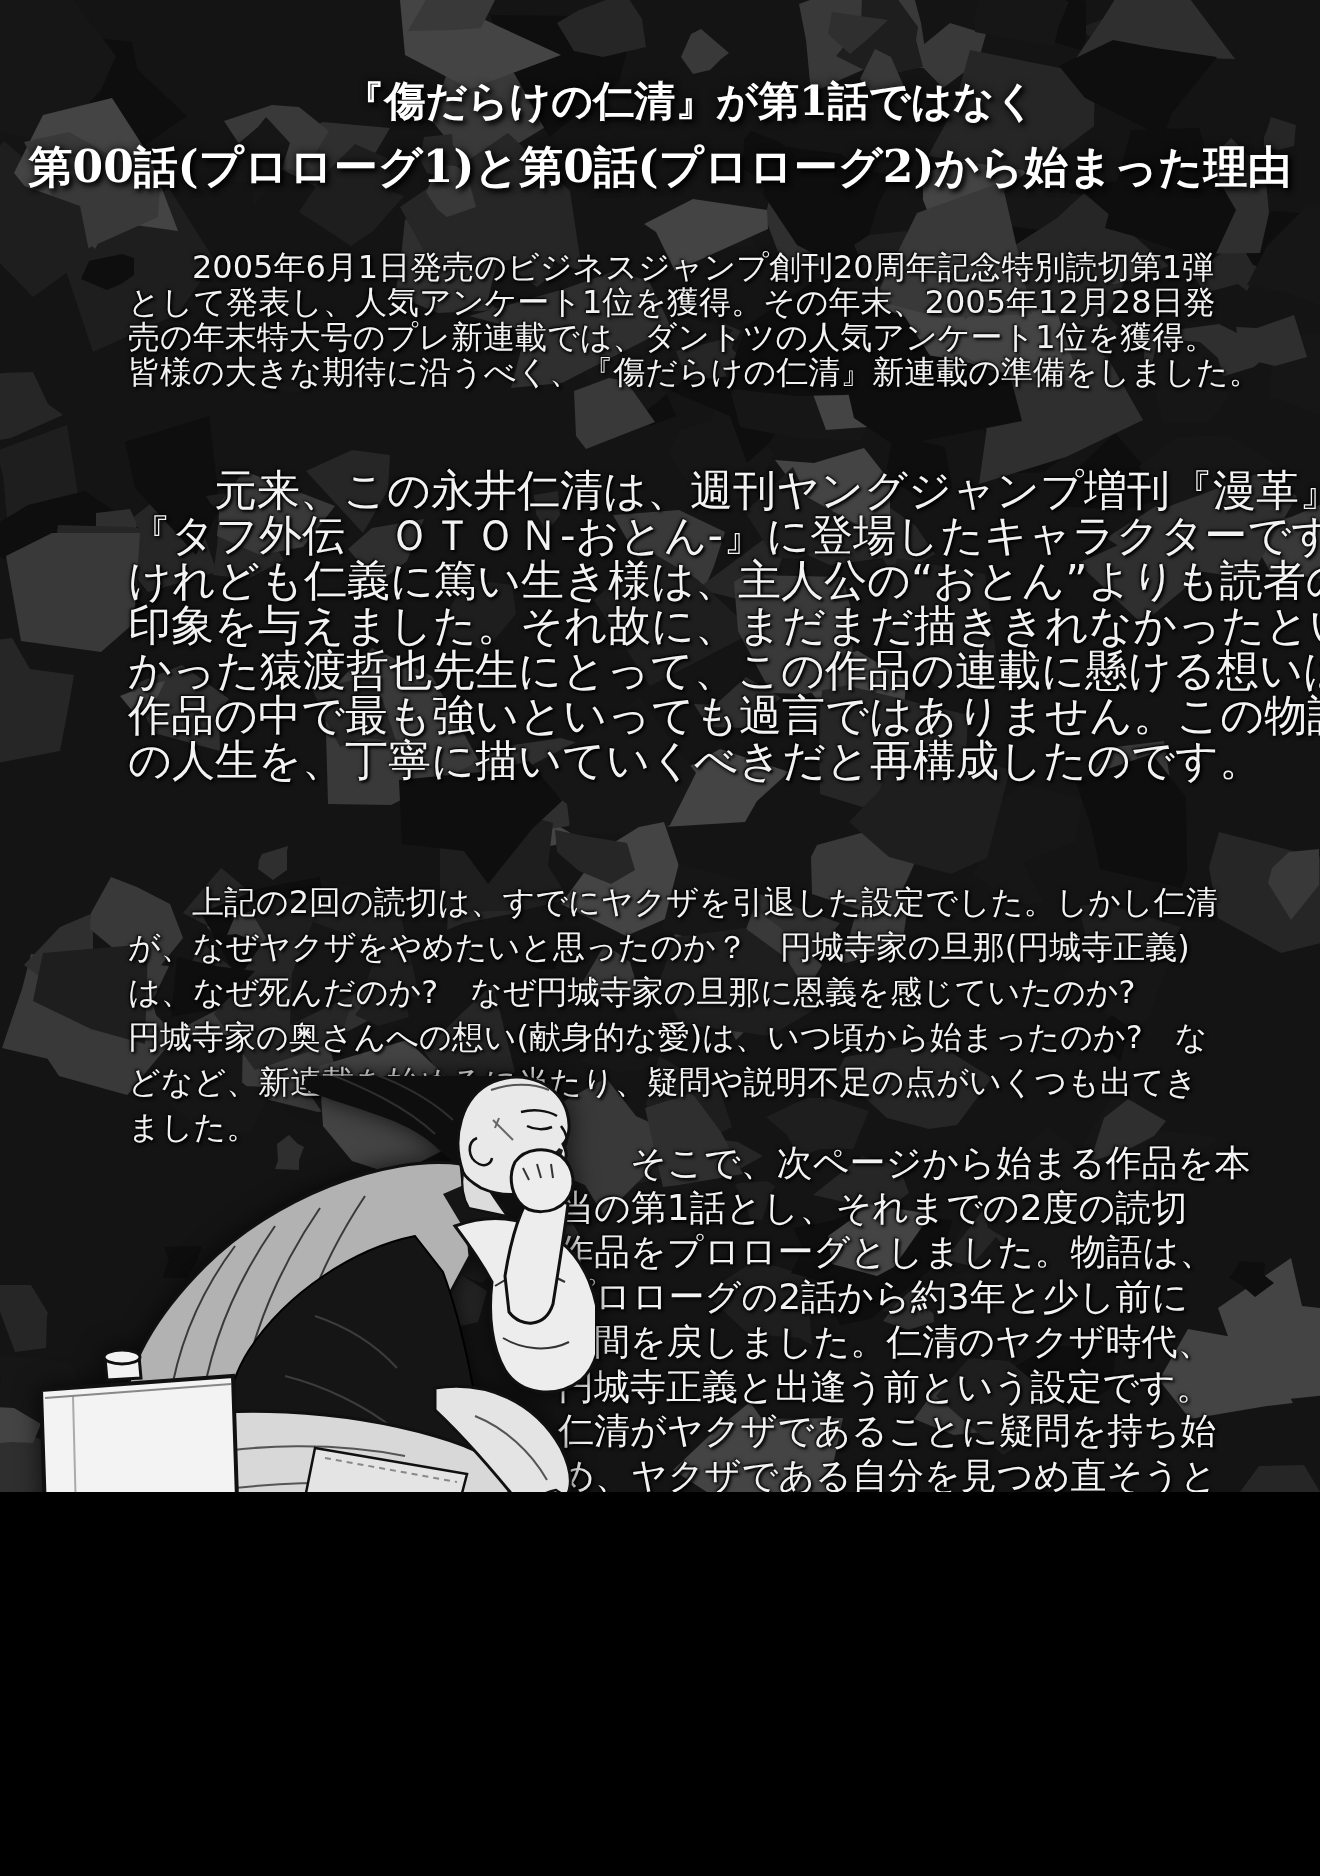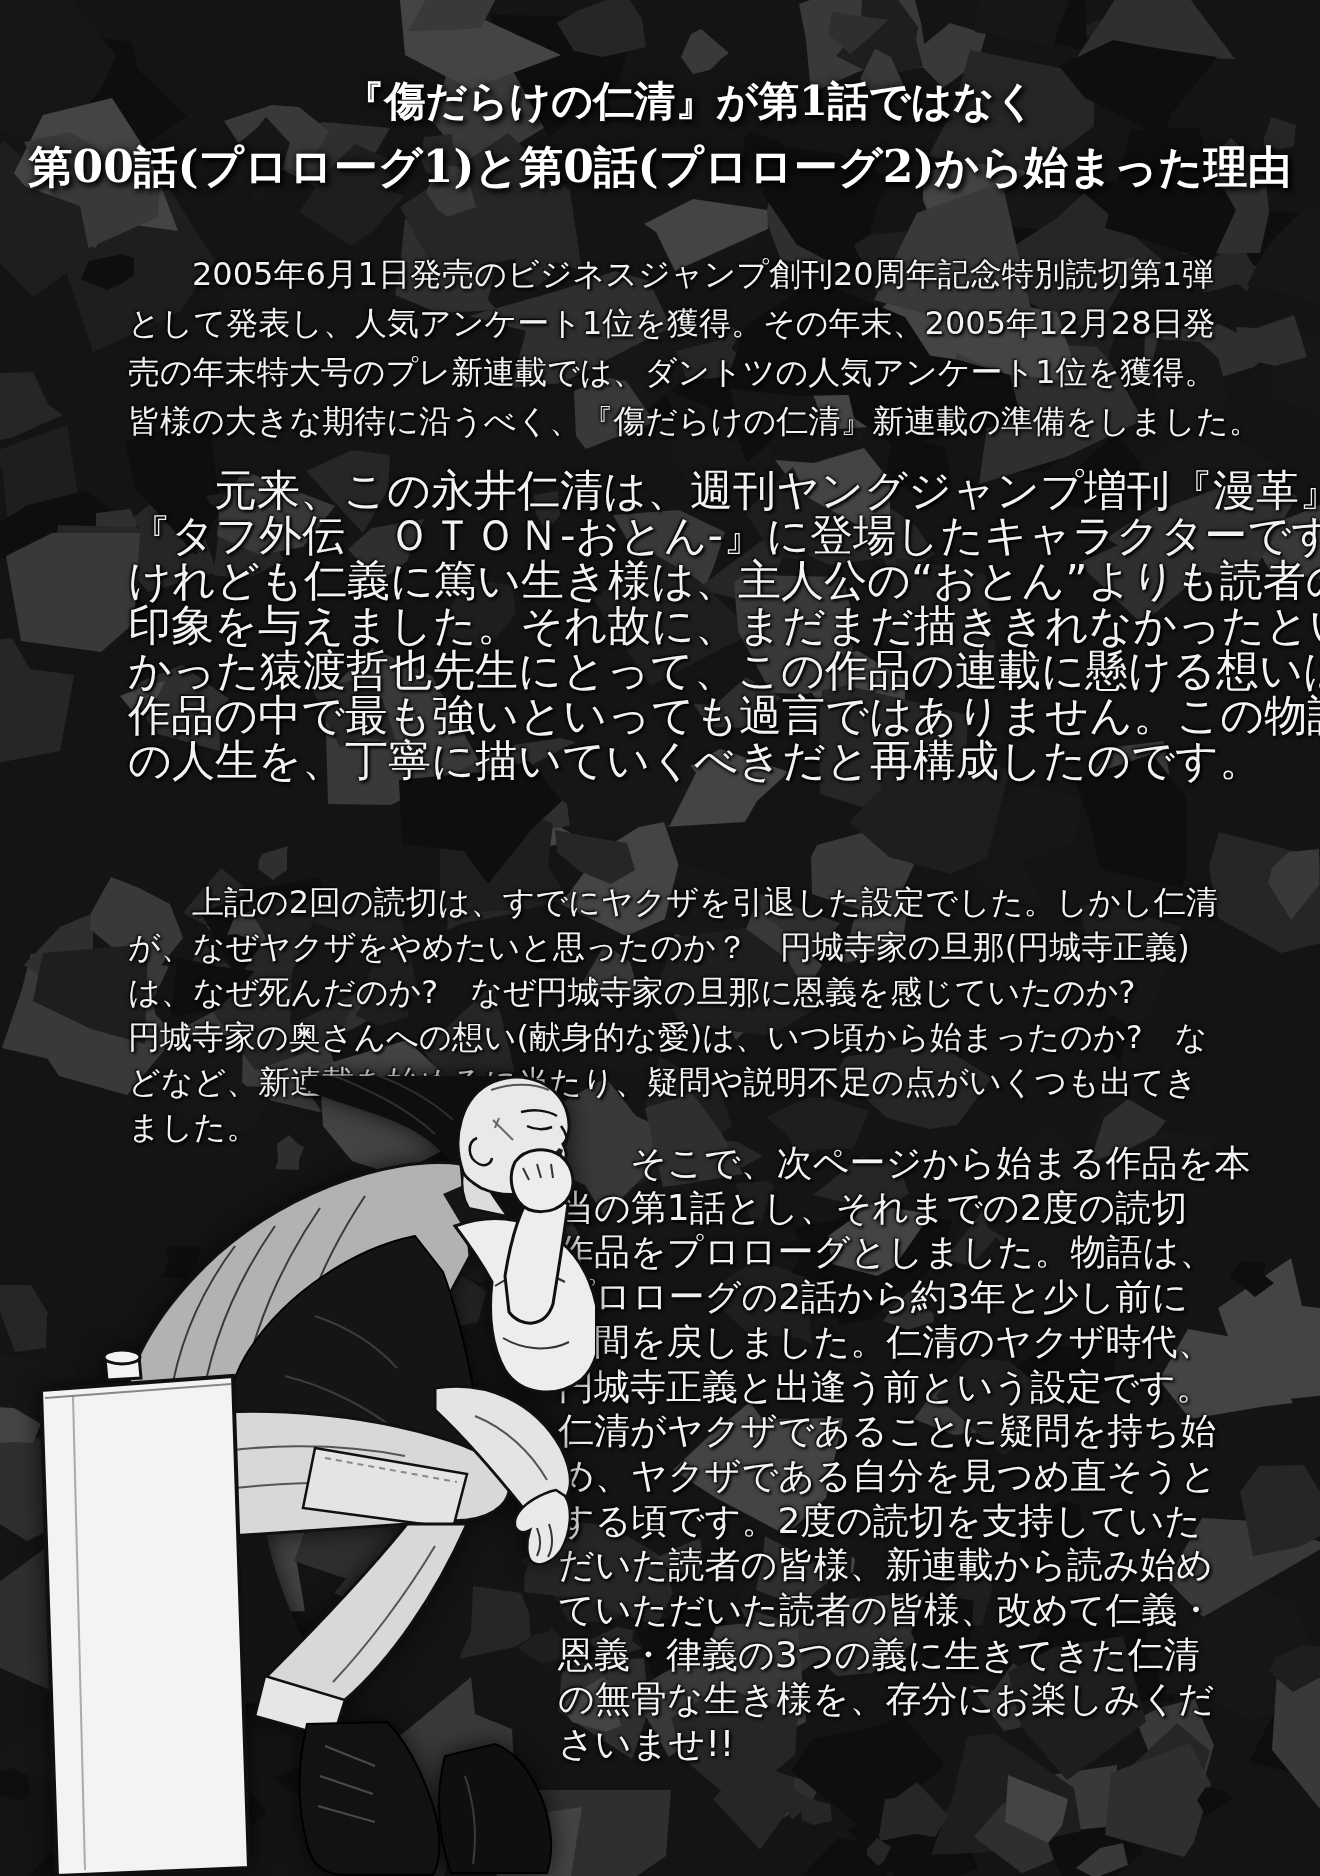--- a/index.html
+++ b/index.html
@@ -1,33 +1,33 @@
 <!DOCTYPE html>
 <html><head>
 <meta charset="utf-8">
 <style>
   html,body{margin:0;padding:0;background:#000;}
   .page{
-    position:relative;width:1320px;height:1876px;overflow:hidden;
+    position:relative;width:1320px;height:1492px;overflow:hidden;
     background:#141414;
     font-family:"DejaVu Sans","Liberation Sans",sans-serif;
   }
   .camo{position:absolute;left:0;top:0;width:1320px;height:1876px;display:block;}
   .title{
     position:absolute;width:1320px;margin:0;text-align:center;color:#ffffff;
     font-family:"DejaVu Serif","Liberation Serif",serif;font-weight:bold;white-space:pre;
     text-shadow:3px 3px 5px #000,0 0 8px rgba(0,0,0,.9);
   }
   .title-l1{left:30px;top:74px;font-size:41px;}
   .title-l2{left:0;top:138px;font-size:44px;}
   .para{
     position:absolute;color:#f2f2f2;white-space:pre;margin:0;
     text-shadow:2px 2px 3px #000,-1px -1px 2px #000,0 0 5px rgba(0,0,0,.8);
   }
-  .p1{left:128px;top:250px;font-size:32px;line-height:49px;}
+  .p1{left:128px;top:250px;font-size:32px;line-height:35px;}
   .p2{left:128px;top:468px;font-size:43px;line-height:45px;}
   .p3{left:128px;top:880px;font-size:32px;line-height:45px;}
   .p4{left:558px;top:1141px;font-size:36px;line-height:44.7px;}
   .figure{
     position:absolute;left:15px;top:1076px;width:580px;height:800px;display:block;
     filter:drop-shadow(0 0 12px rgba(0,0,0,.7));
   }
 </style>
 </head>
 <body>

